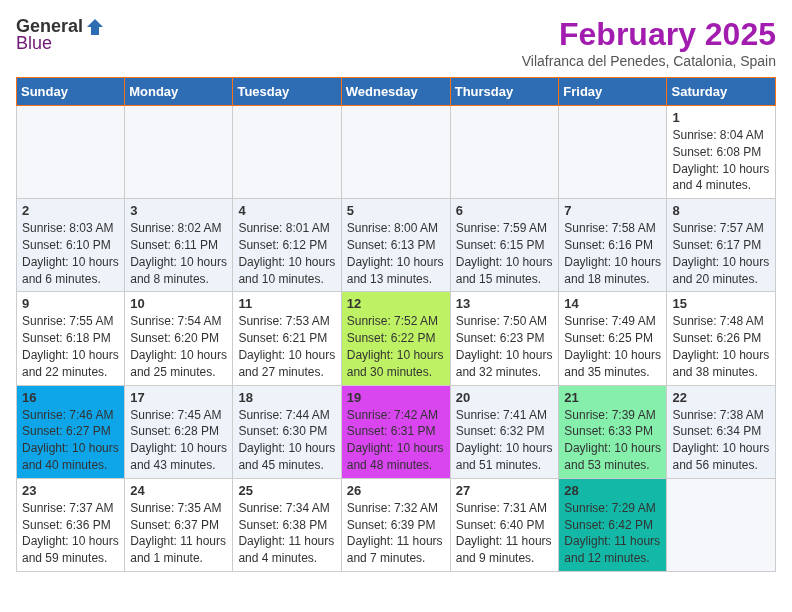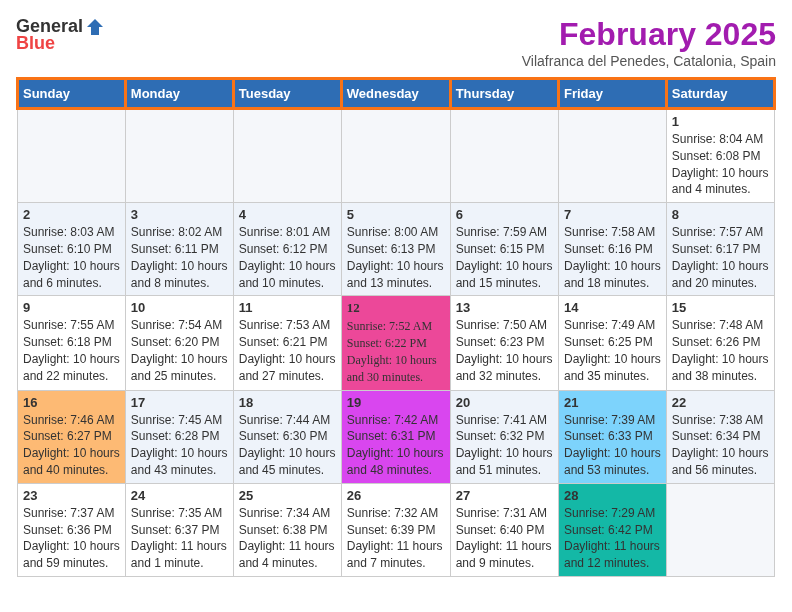--- a/index.html
+++ b/index.html
@@ -22,22 +22,22 @@
       align-items: center;
       gap: 2px;
     }
     .logo-text-general {
       font-size: 18px;
       font-weight: bold;
       color: #333;
     }
     .logo-text-blue {
       font-size: 18px;
-      font-weight: bold;
-      color: #ef4444;
+      font-weight: normal;
+      color: #701a75;
     }
     .logo-icon {
       width: 20px;
       height: 20px;
       margin-left: 2px;
     }
     .title-block {
       text-align: right;
     }
     .month-year {
@@ -54,21 +54,21 @@
       border-collapse: collapse;
       border: 1px solid #ccc;
     }
     .calendar th {
       background-color: #2e6db4;
       color: #fff;
       font-size: 13px;
       font-weight: bold;
       padding: 6px 4px;
       text-align: left;
-      border: 3px solid #f97316;
+      border: 1px solid #f97316;
     }
     .calendar td {
       vertical-align: top;
       border: 1px solid #ccc;
       padding: 4px 5px;
       width: 110px;
       min-height: 90px;
       background: #fff;
       font-size: 10.5px;
       color: #333;
@@ -206,21 +206,21 @@
 Daylight: 10 hours
 and 25 minutes.</div>
         </td>
         <td style="background-color: rgb(255, 255, 255);">
           <span class="day-number">11</span>
           <div class="day-info" style="white-space: pre-line;">Sunrise: 7:53 AM
 Sunset: 6:21 PM
 Daylight: 10 hours
 and 27 minutes.</div>
         </td>
-        <td style="background-color: #ec4899; font-family: Liberation Serif, serif;">
+        <td style="background-color: #bef264;">
           <span class="day-number">12</span>
           <div class="day-info" style="white-space: pre-line;">Sunrise: 7:52 AM
 Sunset: 6:22 PM
 Daylight: 10 hours
 and 30 minutes.</div>
         </td>
         <td style="background-color: rgb(255, 255, 255);">
           <span class="day-number">13</span>
           <div class="day-info" style="white-space: pre-line;">Sunrise: 7:50 AM
 Sunset: 6:23 PM
@@ -236,21 +236,21 @@
         </td>
         <td style="background-color: rgb(255, 255, 255);">
           <span class="day-number">15</span>
           <div class="day-info" style="white-space: pre-line;">Sunrise: 7:48 AM
 Sunset: 6:26 PM
 Daylight: 10 hours
 and 38 minutes.</div>
         </td>
       </tr>
       <tr>
-        <td style="background-color: #fdba74;">
+        <td style="background-color: #0ea5e9;">
           <span class="day-number">16</span>
           <div class="day-info" style="white-space: pre-line;">Sunrise: 7:46 AM
 Sunset: 6:27 PM
 Daylight: 10 hours
 and 40 minutes.</div>
         </td>
         <td style="background-color: rgb(238, 243, 250);">
           <span class="day-number">17</span>
           <div class="day-info" style="white-space: pre-line;">Sunrise: 7:45 AM
 Sunset: 6:28 PM
@@ -271,21 +271,21 @@
 Daylight: 10 hours
 and 48 minutes.</div>
         </td>
         <td style="background-color: rgb(238, 243, 250); margin-left: 27px;">
           <span class="day-number">20</span>
           <div class="day-info" style="white-space: pre-line;">Sunrise: 7:41 AM
 Sunset: 6:32 PM
 Daylight: 10 hours
 and 51 minutes.</div>
         </td>
-        <td style="background-color: #7dd3fc;">
+        <td style="background-color: #86efac;">
           <span class="day-number">21</span>
           <div class="day-info" style="white-space: pre-line;">Sunrise: 7:39 AM
 Sunset: 6:33 PM
 Daylight: 10 hours
 and 53 minutes.</div>
         </td>
         <td style="background-color: rgb(238, 243, 250);">
           <span class="day-number">22</span>
           <div class="day-info" style="white-space: pre-line;">Sunrise: 7:38 AM
 Sunset: 6:34 PM

